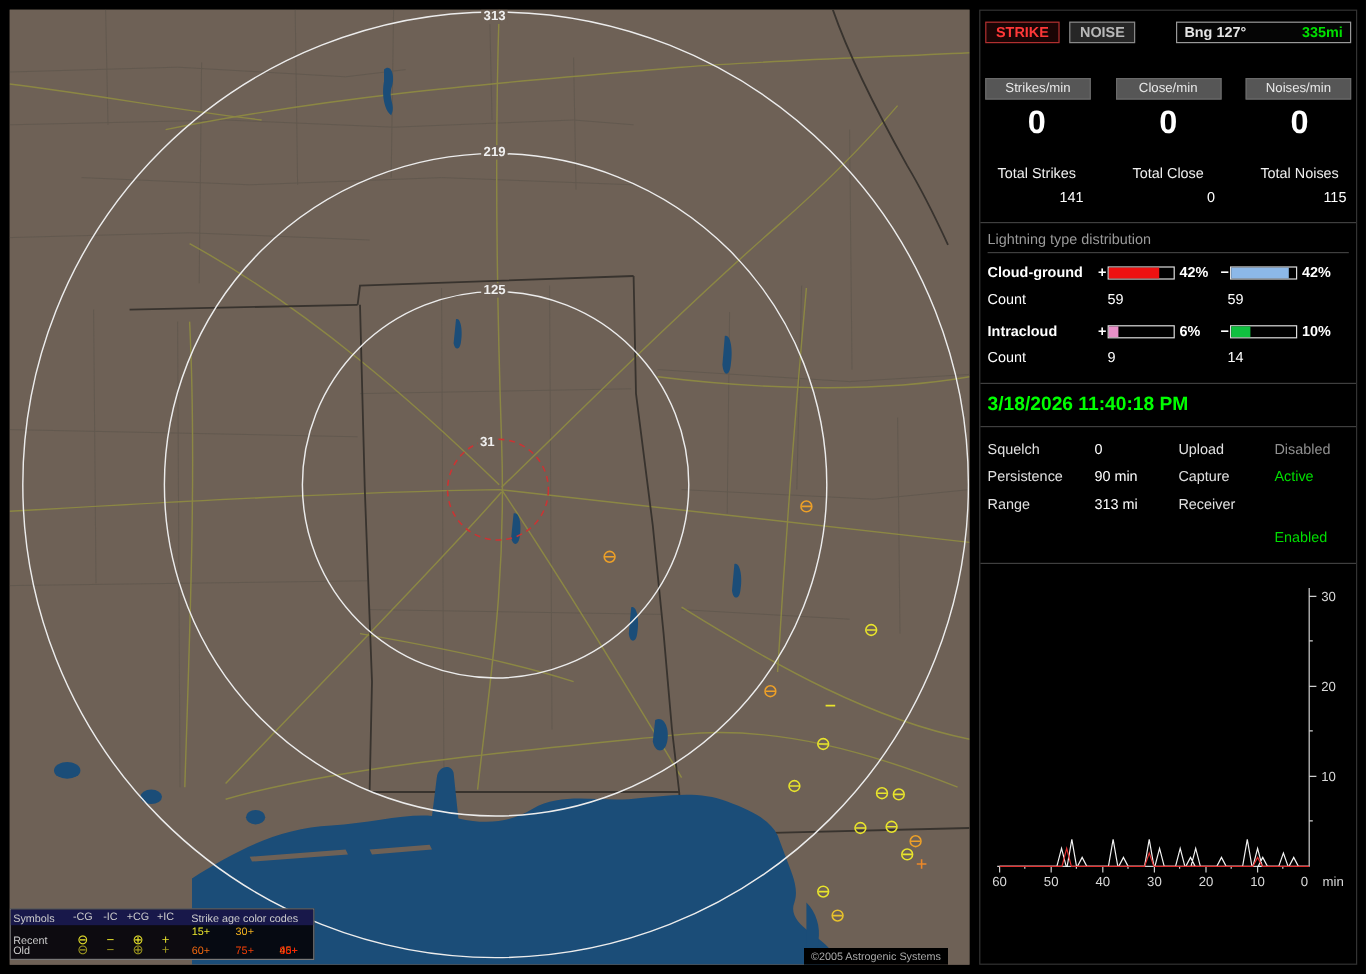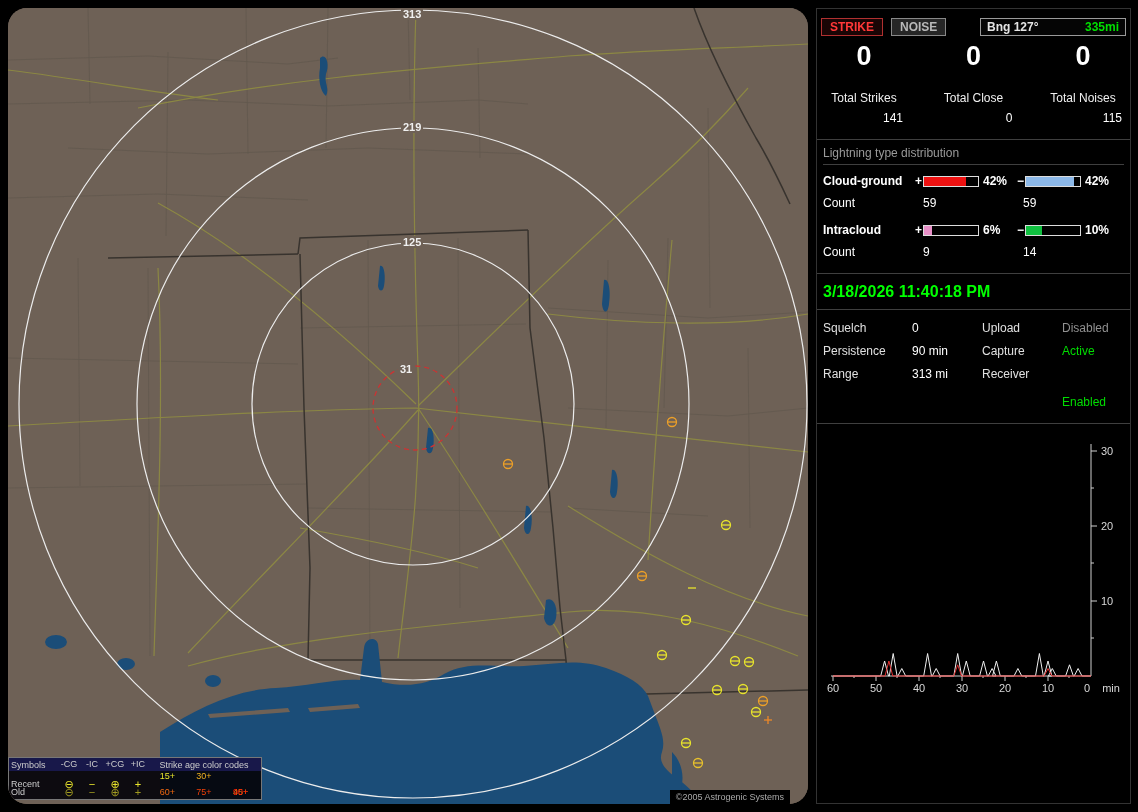--- a/index.html
+++ b/index.html
@@ -1,20 +1,20 @@
 <!DOCTYPE html>
 <html><head>
 <meta charset="utf-8">
 <style>
   html,body{margin:0;padding:0;background:#000;}
   body{width:1138px;height:812px;position:relative;font-family:"Liberation Sans",sans-serif;overflow:hidden;}
   .screen{position:absolute;inset:0;background:#000;}
 
   
-  .map{position:absolute;left:8px;top:8px;width:800px;height:796px;background:#6e6156;overflow:hidden;border-radius:19px;}
+  .map{position:absolute;left:8px;top:8px;width:800px;height:796px;background:#6e6156;overflow:hidden;}
   .map svg{position:absolute;left:0;top:0;}
   .ring-label{position:absolute;font-size:11px;font-weight:bold;color:#f0f0f0;background:#6e6156;padding:0 2px;line-height:12px;}
   .rl-0{left:393px;top:0px;}
   .rl-1{left:393px;top:113px;}
   .rl-2{left:393px;top:228px;}
   .rl-3{left:390px;top:355px;}
 
   .legend{position:absolute;left:0px;bottom:4px;width:252px;background:rgba(4,4,10,0.92);border:1px solid #777;font-size:9px;color:#ccc;}
   .legend-header{display:grid;grid-template-columns:46px 24px 22px 24px 22px 1fr;background:#18184a;align-items:center;height:13px;padding:0 2px;}
   .legend-row{display:grid;grid-template-columns:46px 24px 22px 24px 22px 1fr;align-items:center;height:14px;padding:0 2px;}
@@ -273,20 +273,25 @@
 
     <div class="top-row">
       <button class="btn-strike">STRIKE</button>
       <button class="btn-noise">NOISE</button>
       <div class="bng-box">
         <span>Bng 127°</span>
         <span class="green">335mi</span>
       </div>
     </div>
 
+    <div class="counter-row">
+      <span class="chip">Strikes/min</span>
+      <span class="chip">Close/min</span>
+      <span class="chip">Noises/min</span>
+    </div>
     <div class="zeros-row">
       <span>0</span>
       <span>0</span>
       <span>0</span>
     </div>
 
     <div class="totals-row">
       <span>Total Strikes</span>
       <span>Total Close</span>
       <span>Total Noises</span>

